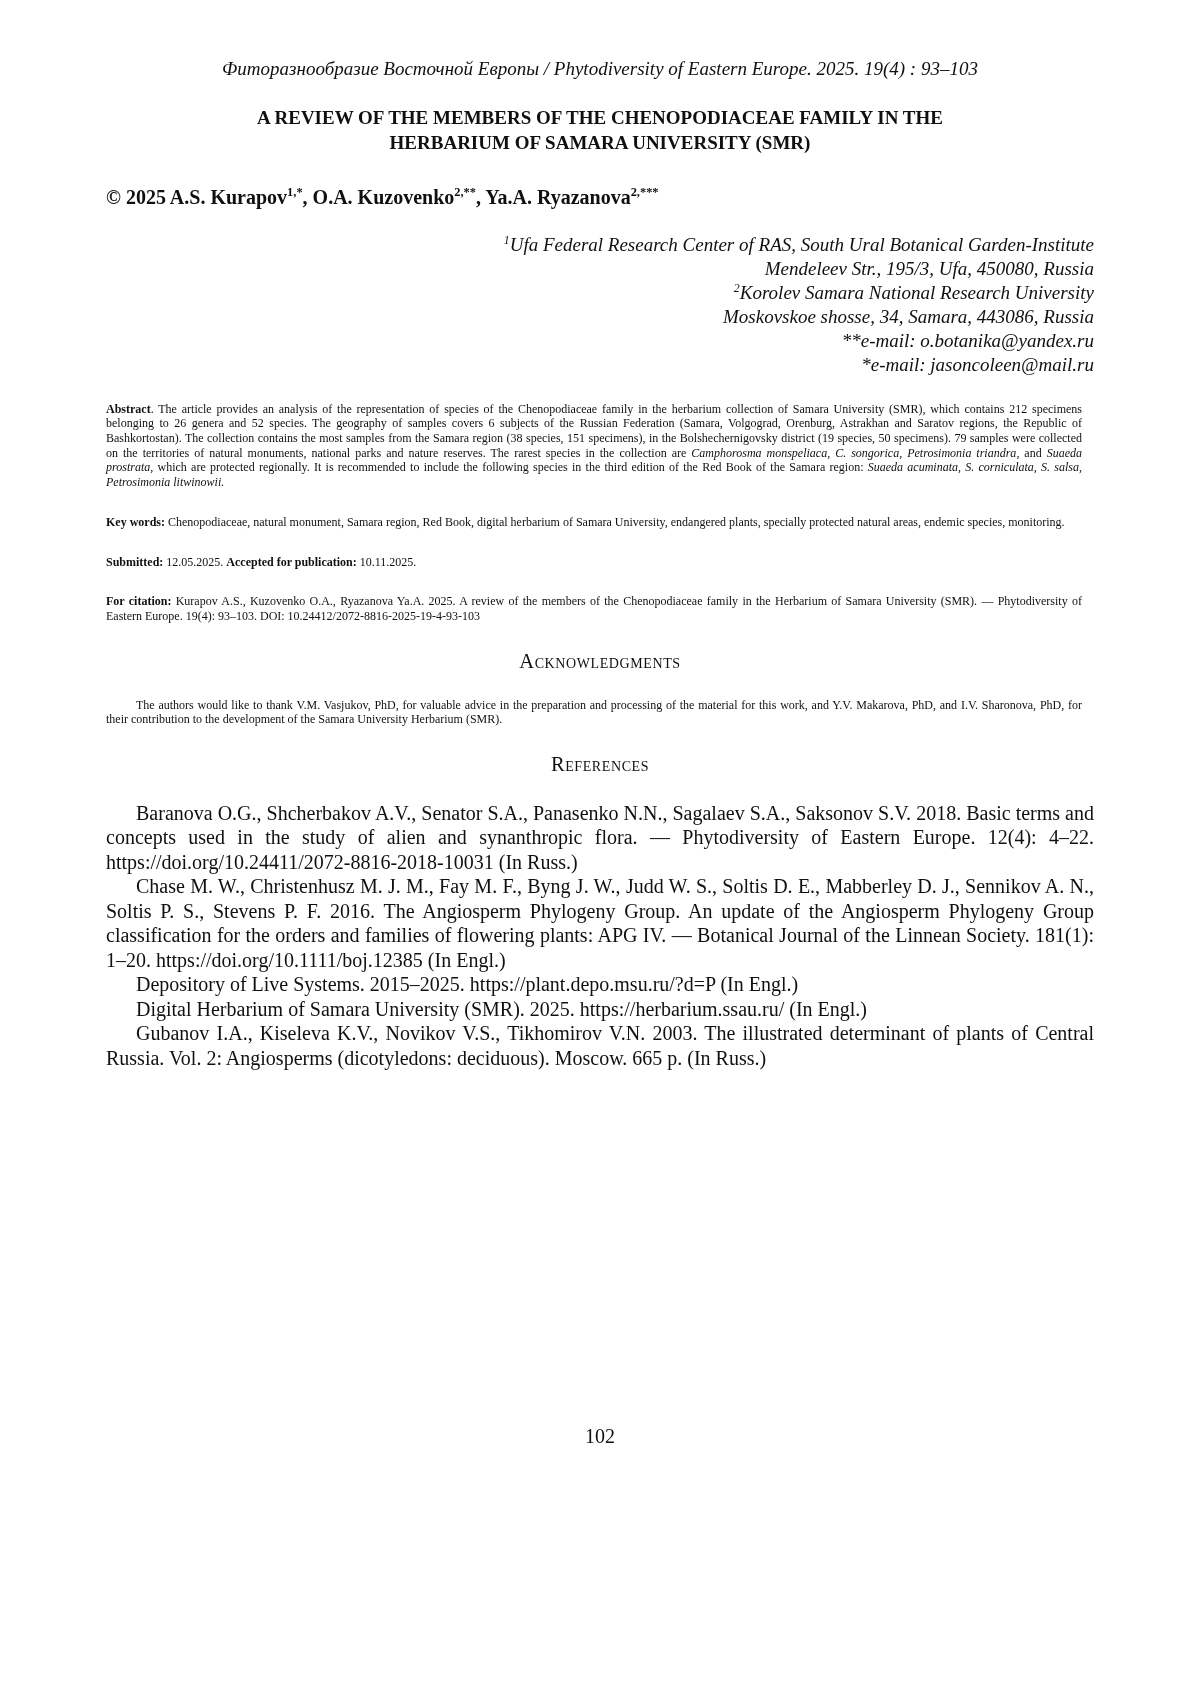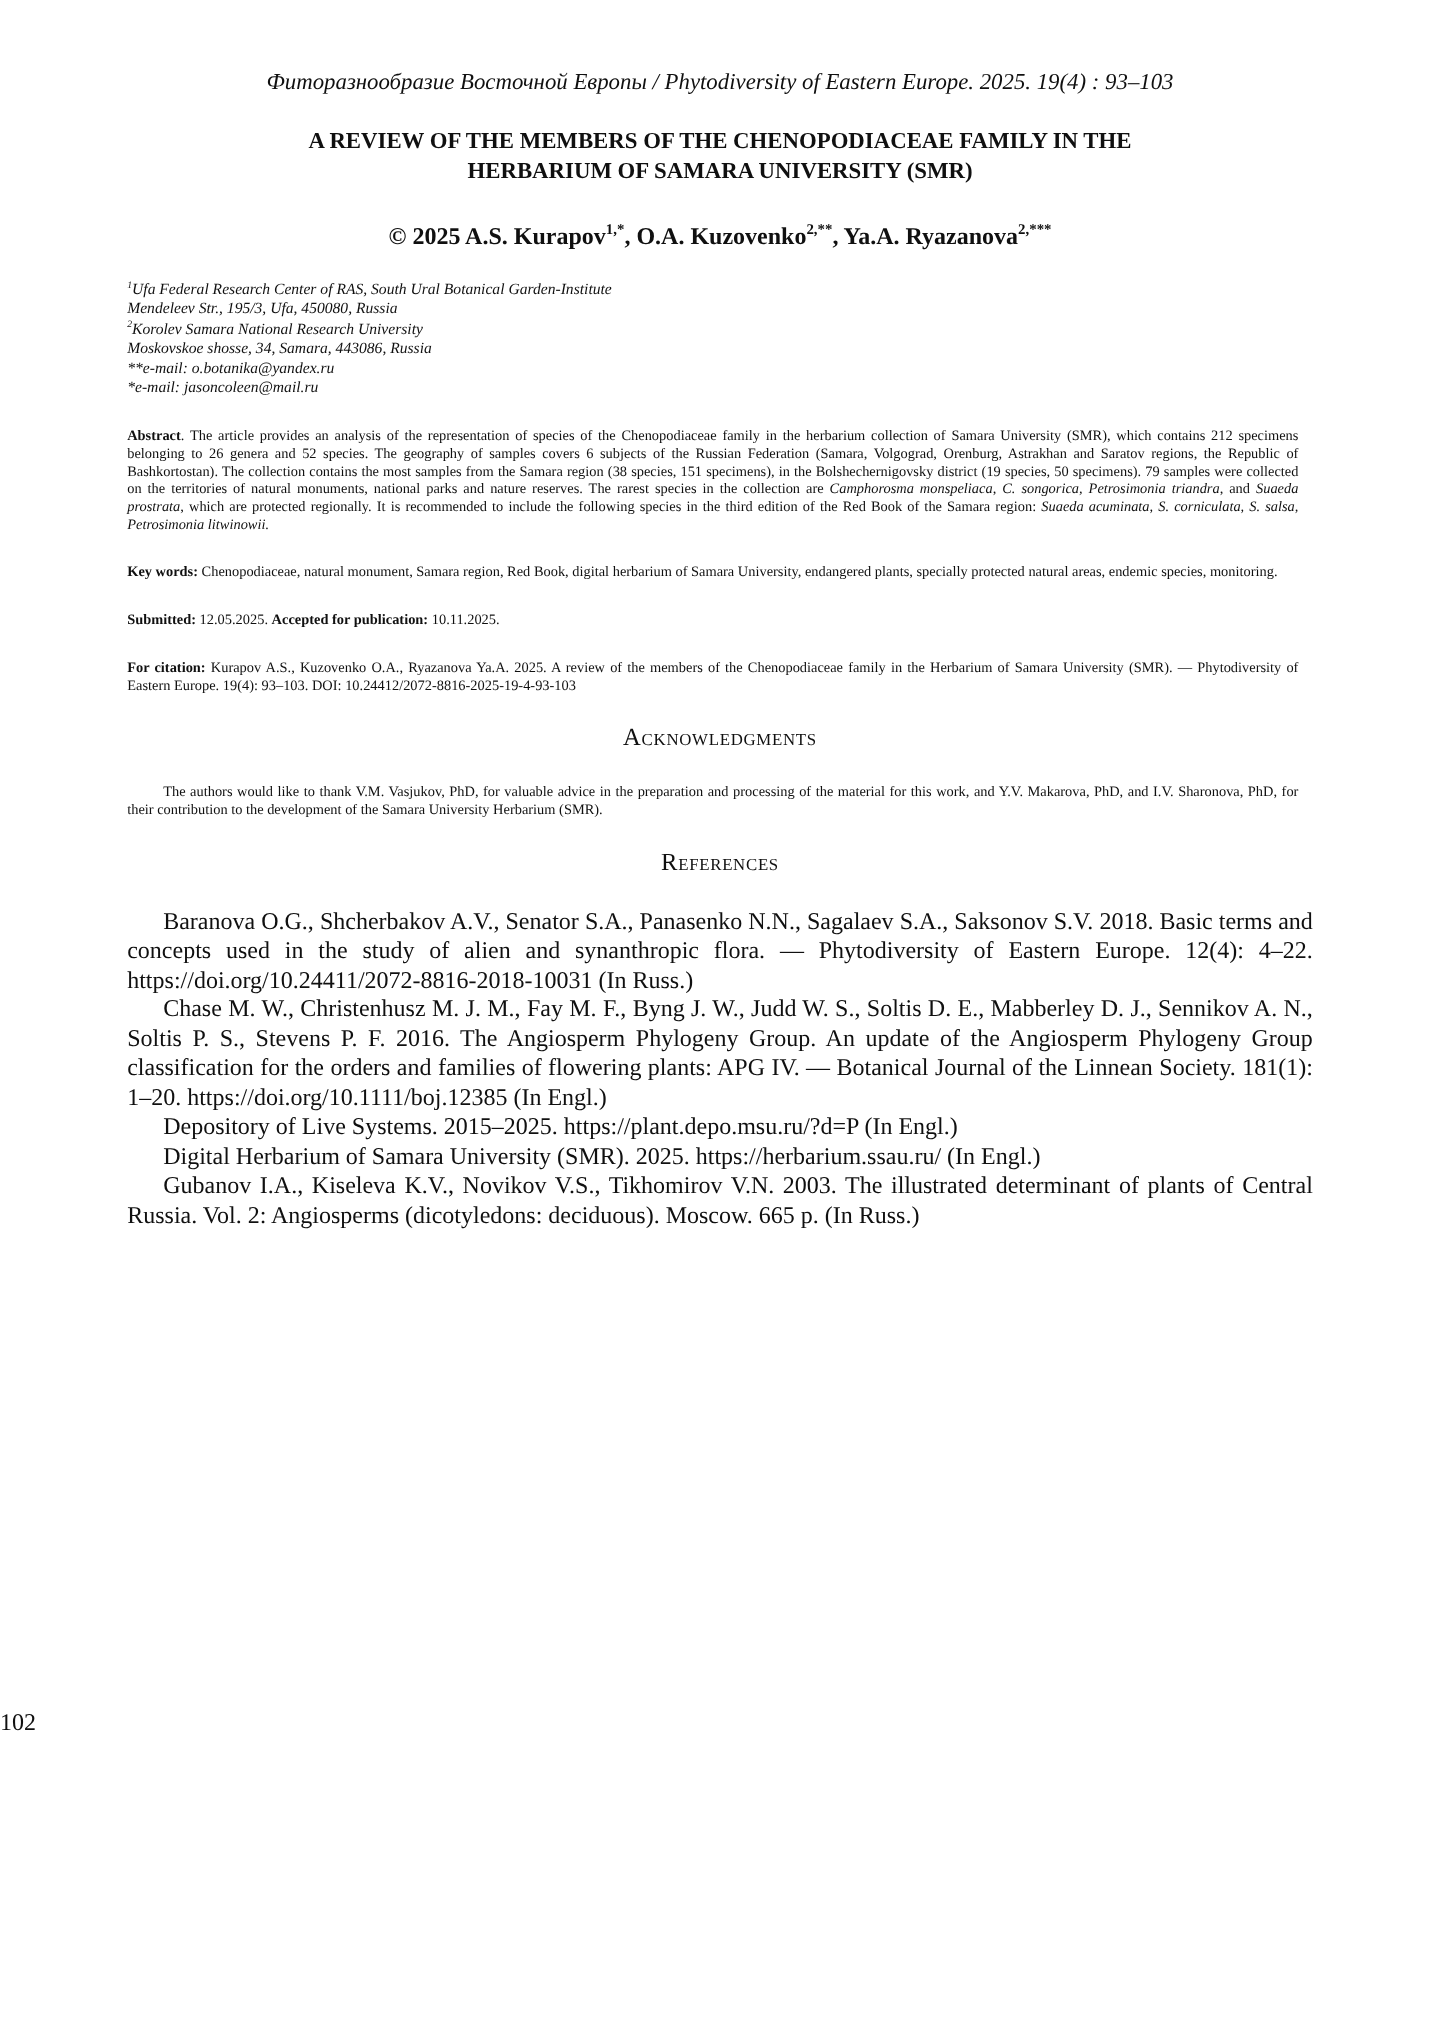--- a/index.html
+++ b/index.html
@@ -29,28 +29,28 @@
   }
   .title {
     font-size: 19px;
     font-weight: 700;
     text-align: center;
     line-height: 1.35;
     margin: 24px 0 0 0;
   }
   .authors {
     font-weight: 700;
-    text-align: center;
+    text-align: left;
     font-size: 20px;
     margin-top: 30px;
   }
   .affiliations {
     font-style: italic;
-    text-align: left;
-    font-size: 13px;
+    text-align: right;
+    font-size: 19px;
     line-height: 1.26;
     margin-top: 24px;
   }
   .body-par {
     font-size: 12px;
     line-height: 1.225;
     text-align: justify;
     margin: 25px 12px 0 0;
   }
   .indent {
@@ -73,20 +73,21 @@
     line-height: 1.225;
     text-align: justify;
     text-indent: 30px;
     margin: 0;
   }
   .footer {
     position: absolute;
     left: 0;
     right: 0;
     bottom: 38px;
+    text-align: center;
     font-size: 20px;
   }
   .seg-b { font-weight: 700; }
   .seg-i { font-style: italic; }
   sup {
     font-size: 0.62em;
     vertical-align: super;
     line-height: 0;
   }
 </style>

